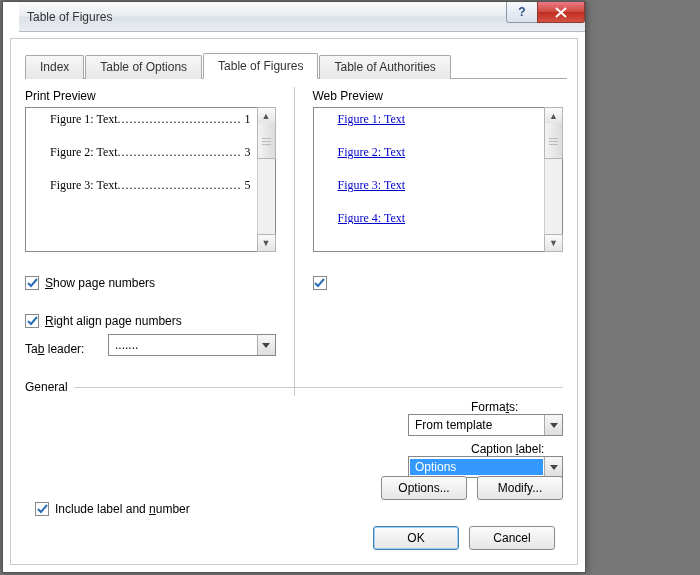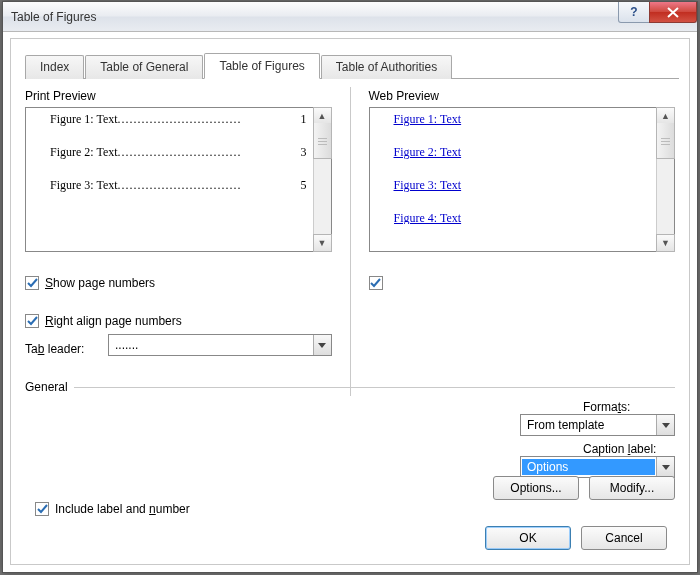--- a/index.html
+++ b/index.html
@@ -7,24 +7,25 @@
     margin: 0;
     font-family: "Segoe UI", Tahoma, sans-serif;
     font-size: 12px;
     background: #777;
     width: 700px;
     height: 575px;
   }
   .window {
     position: absolute;
     left: 2px; top: 1px;
-    width: 696px; height: 572px;
+    width: 584px; height: 572px;
     background: #fff;
     border: 1px solid #555;
     box-shadow: 0 0 8px rgba(0,0,0,.4);
+    padding-left: 16px;
   }
   .titlebar {
     height: 30px;
     background: linear-gradient(#fcfcfd, #e9ecf1 48%, #dde2ea 52%, #e9ecf1);
     border-bottom: 1px solid #b8b8b8;
     display: flex;
     align-items: center;
     color: #333;
   }
   .titlebar .title { padding-left: 8px; flex: 1; }
@@ -181,21 +182,21 @@
         <svg width="12" height="11" viewBox="0 0 12 11">
             <path d="M1 1 L11 10 M11 1 L1 10" stroke="#fff" stroke-width="2"></path>
           </svg>
       </div>
     </div>
   </div>
 
   <div class="client">
     <div class="tabstrip">
       <div class="tab"><span>Index</span></div>
-      <div class="tab"><span>Table of General</span></div>
+      <div class="tab"><span>Table of Options</span></div>
       <div class="tab active"><span>Table of Figures</span></div>
       <div class="tab"><span>Table of Authorities</span></div>
     </div>
 
     <div class="body">
       <div class="columns">
 
         <div class="col">
           <div class="sect-label">Print Preview</div>
           <div class="preview">

